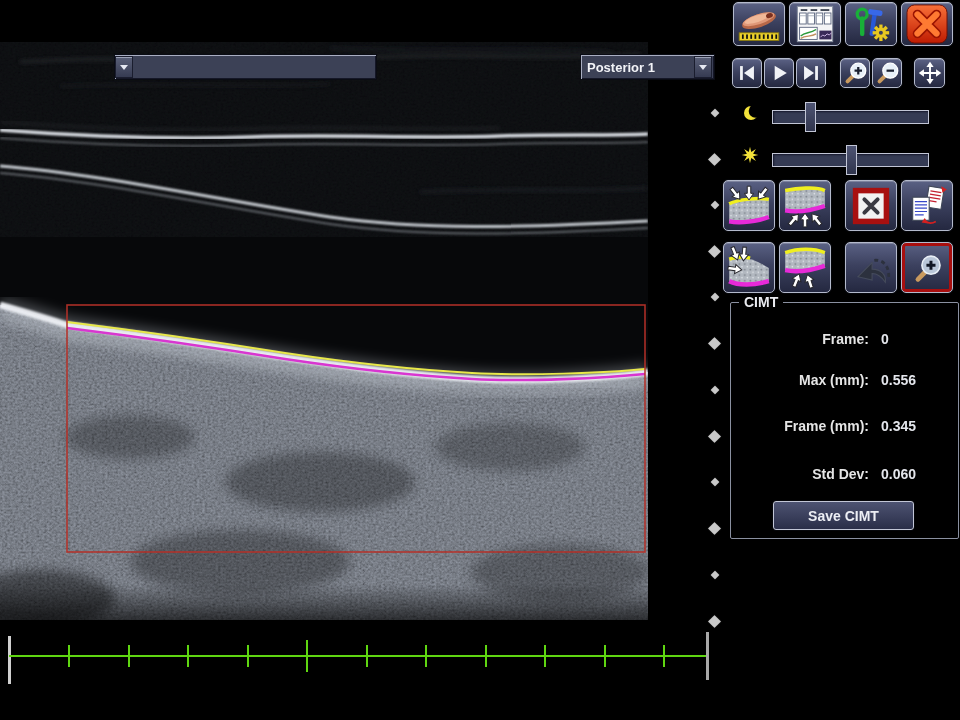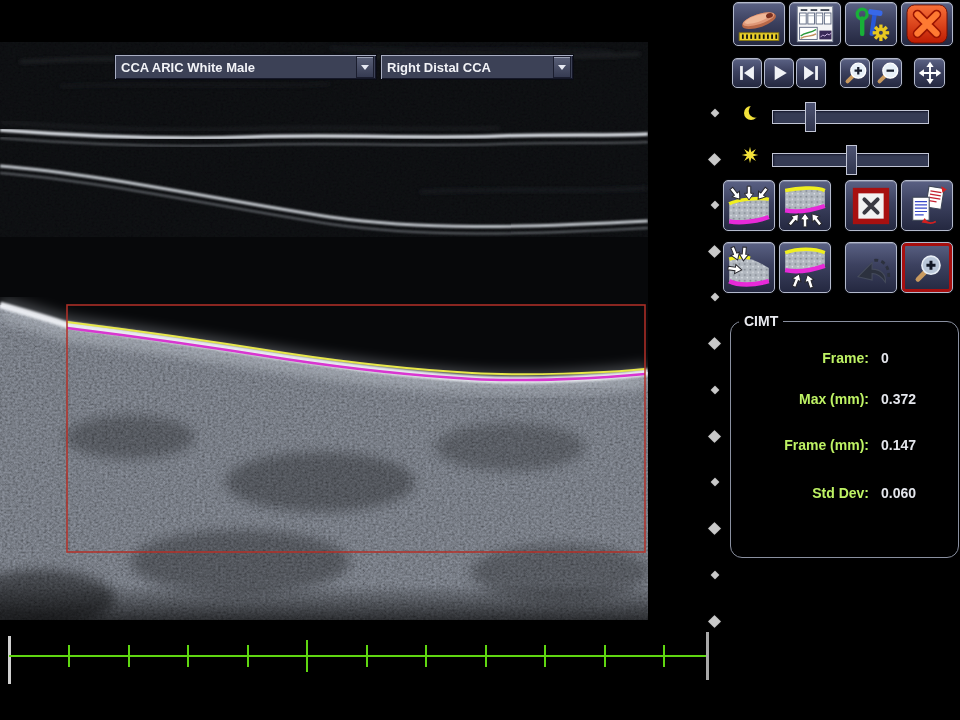--- a/index.html
+++ b/index.html
@@ -18,25 +18,25 @@
   .dd-label{flex:1;color:#f2f3f7;font-size:13px;font-weight:bold;padding-left:6px;white-space:nowrap;overflow:hidden;}
   .dd-btn{width:16px;height:20px;margin-right:2px;flex:0 0 16px;display:flex;align-items:center;justify-content:center;
       background:linear-gradient(180deg,#5a6078,#363b52);border:1px solid #1a1d2e;box-shadow:inset 0 1px 0 #9aa0b4;cursor:pointer;}
   .caret{width:0;height:0;border-left:4px solid transparent;border-right:4px solid transparent;border-top:5px solid #e6e9f2;}
   
   .slider-track{position:absolute;width:155px;height:12px;background:#353b54;border:1px solid #c2c6d6;
       box-shadow:inset 1px 1px 2px #14172a;}
   .slider-thumb{position:absolute;top:-9px;width:9px;height:28px;margin-left:-5px;
       background:linear-gradient(180deg,#4e5473,#30354d);border:1px solid #c2c6d6;cursor:pointer;}
   
-  .cimt-panel{position:absolute;left:730px;top:321px;width:227px;height:235px;
-      border:1px solid #8a90a0;border-radius:12px;text-decoration:underline;}
+  .cimt-panel{position:absolute;left:730px;top:302px;width:227px;height:235px;
+      border:1px solid #8a90a0;border-radius:2px;text-decoration:underline;}
   .cimt-legend{position:absolute;top:-9px;left:8px;background:#000;padding:0 5px;
       color:#e9eaef;font-size:14px;font-weight:bold;}
-  .cimt-label{position:absolute;left:0;width:138px;text-align:right;color:#bef264;font-size:14px;font-weight:bold;line-height:18px;}
+  .cimt-label{position:absolute;left:0;width:138px;text-align:right;color:#e5e5e5;font-size:14px;font-weight:bold;line-height:18px;}
   .cimt-value{position:absolute;left:150px;color:#e4e6ec;font-size:14px;font-weight:bold;line-height:18px;}
   .save-btn{position:absolute;left:42px;top:198px;width:141px;height:29px;
       background:linear-gradient(180deg,#4d5372,#2a2e48);border:1px solid #c2c6d6;border-radius:3px;
       color:#eceef4;font-size:14px;font-weight:bold;box-shadow:0 0 0 1px #05060a;cursor:pointer;
       font-family:"Liberation Sans",sans-serif;}
   
   .diamond{position:absolute;background:#c9c9c9;transform:rotate(45deg);box-shadow:0 0 1px #777;}
   .d-sm{width:6px;height:6px;left:712px;}
   .d-lg{width:9px;height:9px;left:710px;}
 </style>
@@ -133,27 +133,26 @@
       <rect x="0" y="542" width="648" height="36" fill="url(#fadeB)" opacity="0.8"></rect>
 
       <path d="M67,280 C140,289 210,299 285,311 C345,320 420,328 472,331 C525,334 606,331 645,327" stroke="#e8e84a" stroke-width="2" fill="none"></path>
       <path d="M67,286 C140,295 210,305 285,317 C345,326 420,334 472,337 C525,340 606,336 645,332" stroke="#d836d0" stroke-width="2.6" fill="none"></path>
 
       <rect x="67" y="263" width="578" height="247" fill="none" stroke="#b33028" stroke-width="1.6" opacity="0.95"></rect>
     </svg>
   </div>
 
   <div class="dd" style="left:114px;top:54px;width:263px">
-    <span class="dd-label">CCA ARIC White Male</span>
     <span class="dd-btn">
         <span class="caret"></span>
       </span>
   </div>
-  <div class="dd" style="left:380px;top:54px;width:194px">
-    <span class="dd-label">Right Distal CCA</span>
+  <div class="dd" style="left:580px;top:54px;width:135px">
+    <span class="dd-label">Posterior 1</span>
     <span class="dd-btn">
         <span class="caret"></span>
       </span>
   </div>
 
   <button class="btn" style="left:733px;top:2px;width:52px;height:44px">
     <svg viewBox="0 0 40 34" width="44" height="38">
       <g transform="rotate(-18 20 14)">
         <ellipse cx="20" cy="14" rx="16" ry="6" fill="#b86848"></ellipse>
         <ellipse cx="20" cy="12.6" rx="15" ry="4.6" fill="#e09878"></ellipse>
@@ -354,25 +353,26 @@
       <circle cx="18.5" cy="12.5" r="8" fill="#b9c6d8" stroke="#e8eef6" stroke-width="1.4"></circle>
       <path d="M14.5,12.5 h8 M18.5,8.5 v8" stroke="#101624" stroke-width="2.6"></path>
     </svg>
   </button>
 
   <div class="cimt-panel">
     <span class="cimt-legend">CIMT</span>
     <span class="cimt-label" style="top:27px">Frame:</span>
     <span class="cimt-value" style="top:27px">0</span>
     <span class="cimt-label" style="top:68px">Max (mm):</span>
-    <span class="cimt-value" style="top:68px">0.372</span>
+    <span class="cimt-value" style="top:68px">0.556</span>
     <span class="cimt-label" style="top:114px">Frame (mm):</span>
-    <span class="cimt-value" style="top:114px">0.147</span>
+    <span class="cimt-value" style="top:114px">0.345</span>
     <span class="cimt-label" style="top:162px">Std Dev:</span>
     <span class="cimt-value" style="top:162px">0.060</span>
+    <button class="save-btn">Save CIMT</button>
   </div>
 
   <div class="diamond d-sm" style="top:110px"></div>
   <div class="diamond d-lg" style="top:155px"></div>
   <div class="diamond d-sm" style="top:202px"></div>
   <div class="diamond d-lg" style="top:247px"></div>
   <div class="diamond d-sm" style="top:294px"></div>
   <div class="diamond d-lg" style="top:339px"></div>
   <div class="diamond d-sm" style="top:387px"></div>
   <div class="diamond d-lg" style="top:432px"></div>

